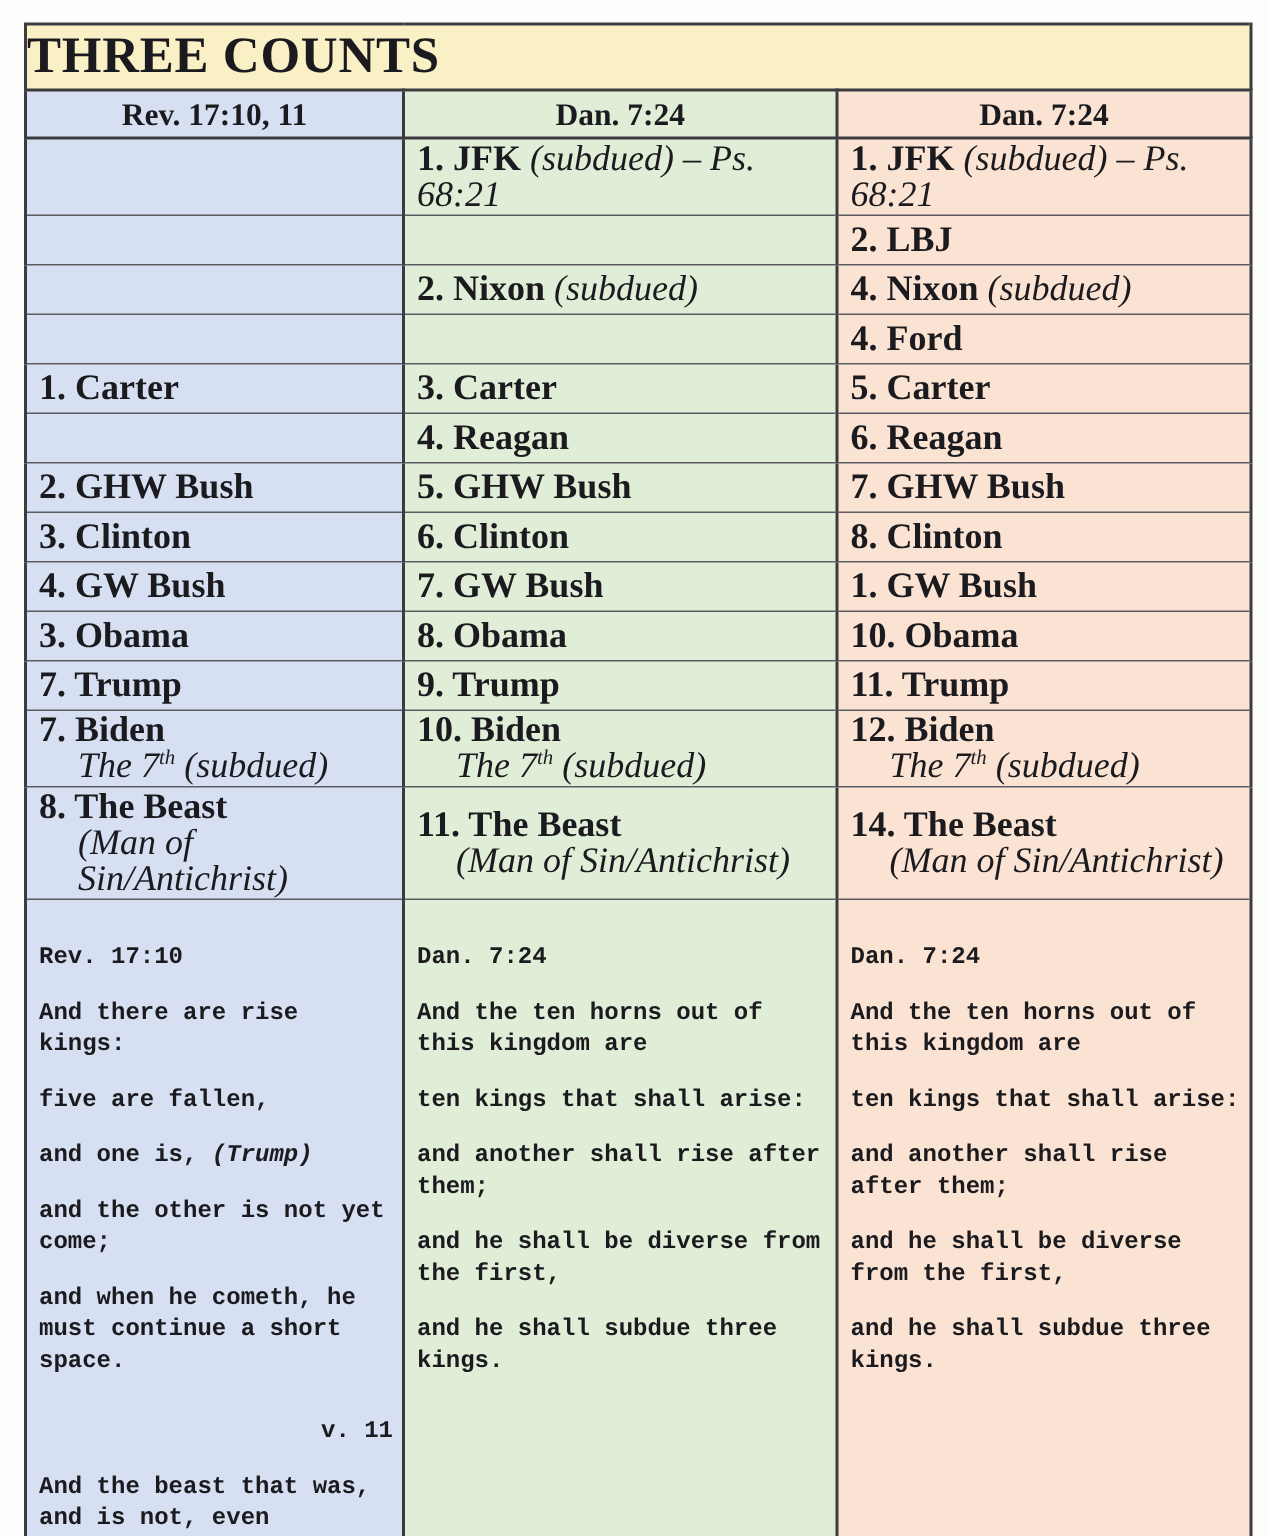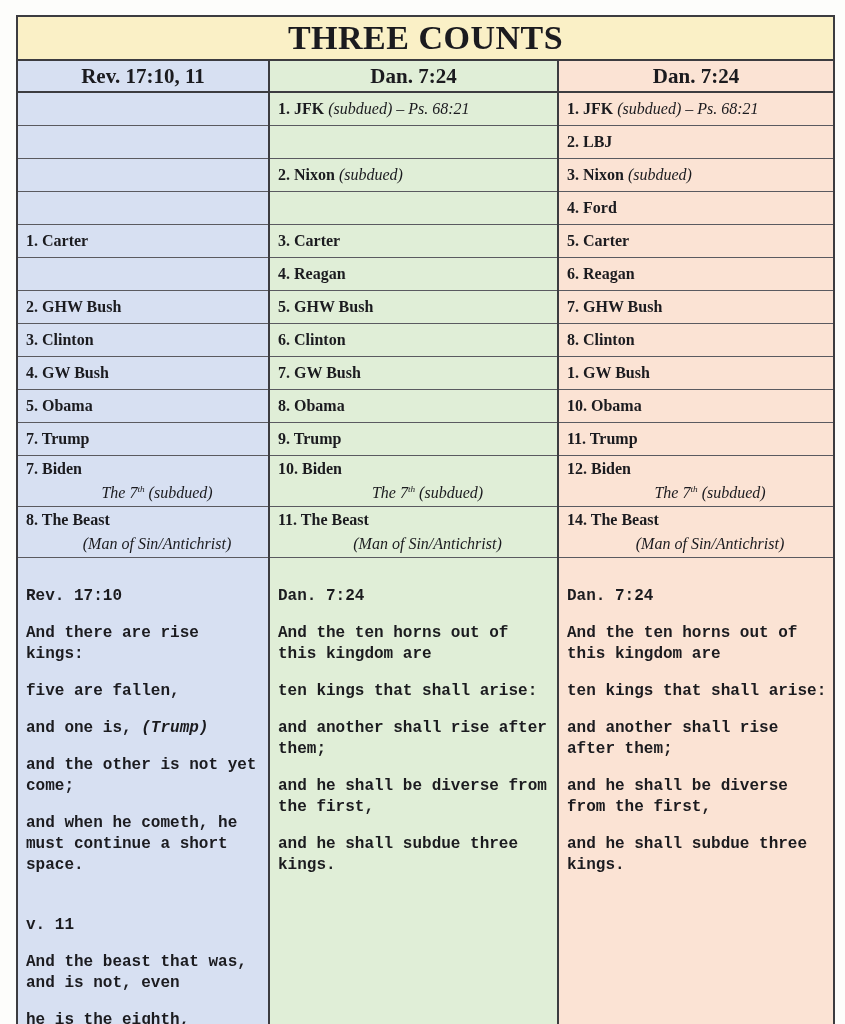--- a/index.html
+++ b/index.html
@@ -27,46 +27,46 @@
     border-bottom:1px solid var(--b-inner);
     border-left:2px solid var(--b-outer);
     border-right:2px solid var(--b-outer);
     box-sizing:border-box;
   }
   .c0{background:var(--col0-bg);}
   .c1{background:var(--col1-bg);}
   .c2{background:var(--col2-bg);}
   th.title{
     background:var(--title-bg);
-    font-size:34px;font-weight:bold;text-align:center;
+    font-size:34px;font-weight:bold;text-align:left;
     height:44px;letter-spacing:.5px;
     border-bottom:2px solid var(--b-outer);
     padding:0;
   }
   tr.hdr-row th{
     font-size:21px;font-weight:bold;text-align:center;height:32px;
     border-bottom:2px solid var(--b-outer);
     padding:0 4px;
   }
   tbody tr.count-row{height:33px;}
   tbody td.count{
-    font-size:16px;line-height:24px;
+    font-size:24px;line-height:24px;
     padding:1px 6px 1px 8px;vertical-align:middle;text-align:left;
   }
-  .line2{padding-left:26px;text-align:center;}
+  .line2{padding-left:26px;}
   .sb{font-weight:bold;}
   .si{font-style:italic;}
   .ssup{font-size:0.58em;vertical-align:super;line-height:0;}
   tr.scripture-row td{
     vertical-align:top;height:424px;
     padding:28px 6px 6px 8px;
     font-size:16px;font-weight:bold;
   }
   tr.scripture-row p{margin:0 0 16px 0;line-height:21px;font-family:Liberation Mono, monospace;}
-  tr.scripture-row p.gap{margin-top:39px;}
+  tr.scripture-row p.gap{margin-top:26px;text-align:right;}
 </style>
 </head>
 <body>
 
 <div class="page">
   <table class="counts">
     <colgroup>
       <col class="c0w">
         <col class="c1w">
         <col class="c2w">
@@ -97,21 +97,21 @@
           <td class="count c2">
             <div><span class="sb">2. LBJ</span></div>
           </td>
         </tr>
         <tr class="count-row">
           <td class="count c0"></td>
           <td class="count c1">
             <div><span class="sb">2. Nixon </span><span class="si">(subdued)</span></div>
           </td>
           <td class="count c2">
-            <div><span class="sb">3. Nixon </span><span class="si">(subdued)</span></div>
+            <div><span class="sb">4. Nixon </span><span class="si">(subdued)</span></div>
           </td>
         </tr>
         <tr class="count-row">
           <td class="count c0"></td>
           <td class="count c1"></td>
           <td class="count c2">
             <div><span class="sb">4. Ford</span></div>
           </td>
         </tr>
         <tr class="count-row">
@@ -162,21 +162,21 @@
           </td>
           <td class="count c1">
             <div><span class="sb">7. GW Bush</span></div>
           </td>
           <td class="count c2">
             <div><span class="sb">1. GW Bush</span></div>
           </td>
         </tr>
         <tr class="count-row">
           <td class="count c0">
-            <div><span class="sb">5. Obama</span></div>
+            <div><span class="sb">3. Obama</span></div>
           </td>
           <td class="count c1">
             <div><span class="sb">8. Obama</span></div>
           </td>
           <td class="count c2">
             <div><span class="sb">10. Obama</span></div>
           </td>
         </tr>
         <tr class="count-row">
           <td class="count c0">

